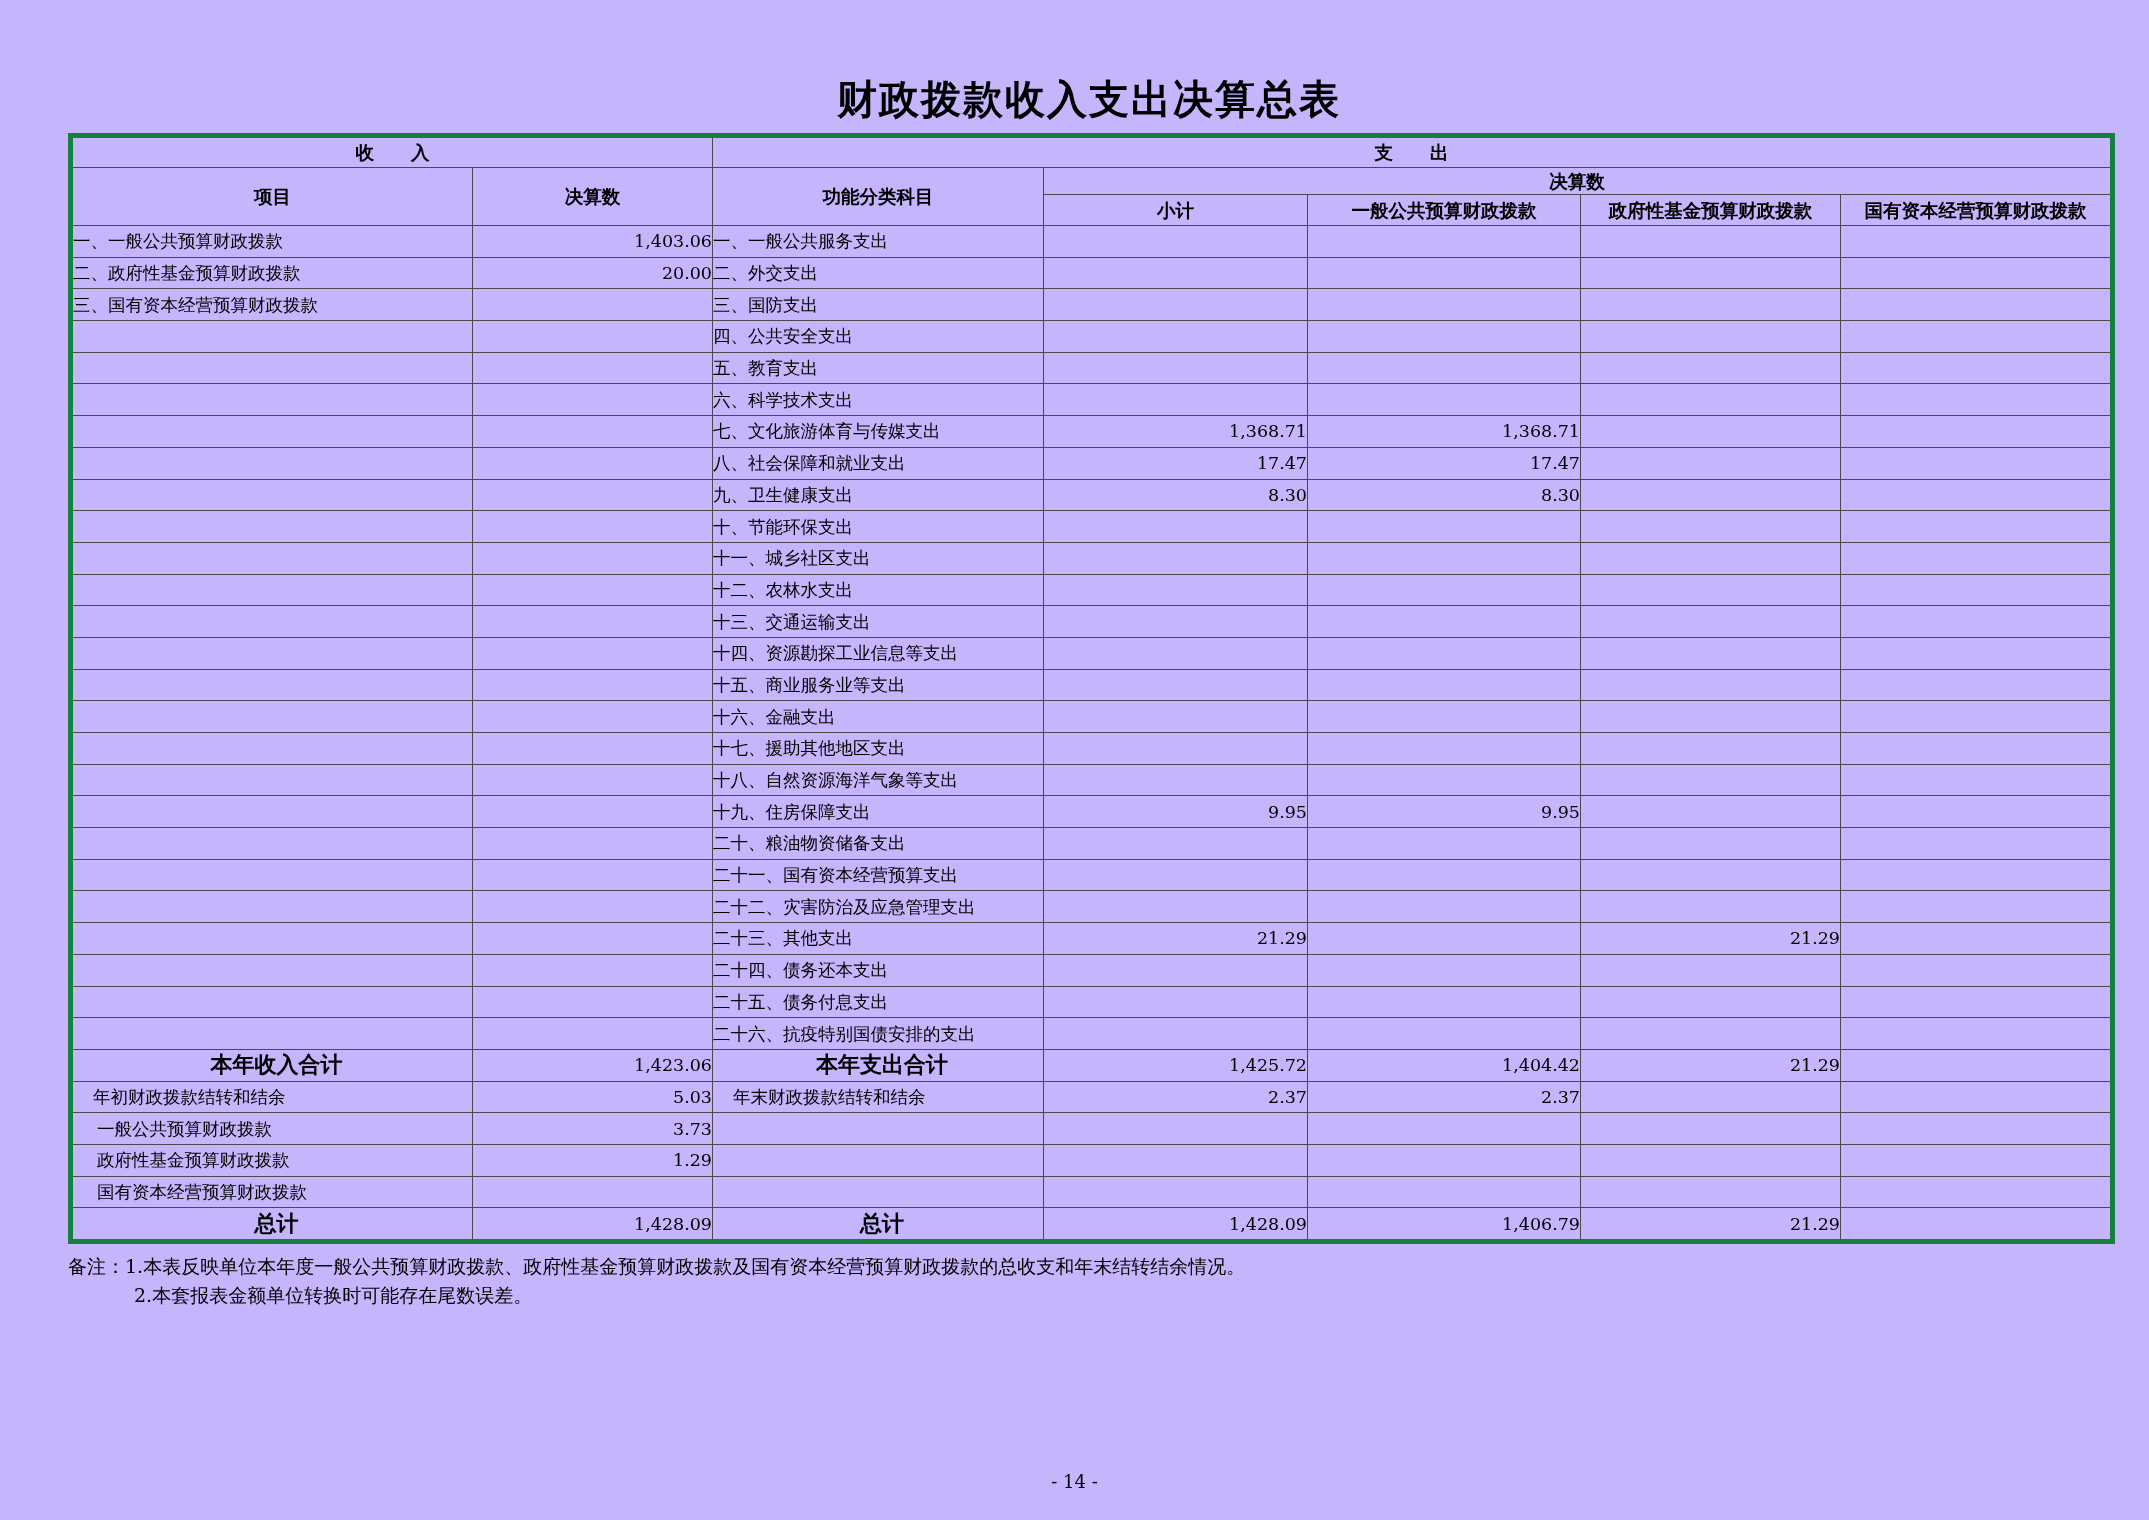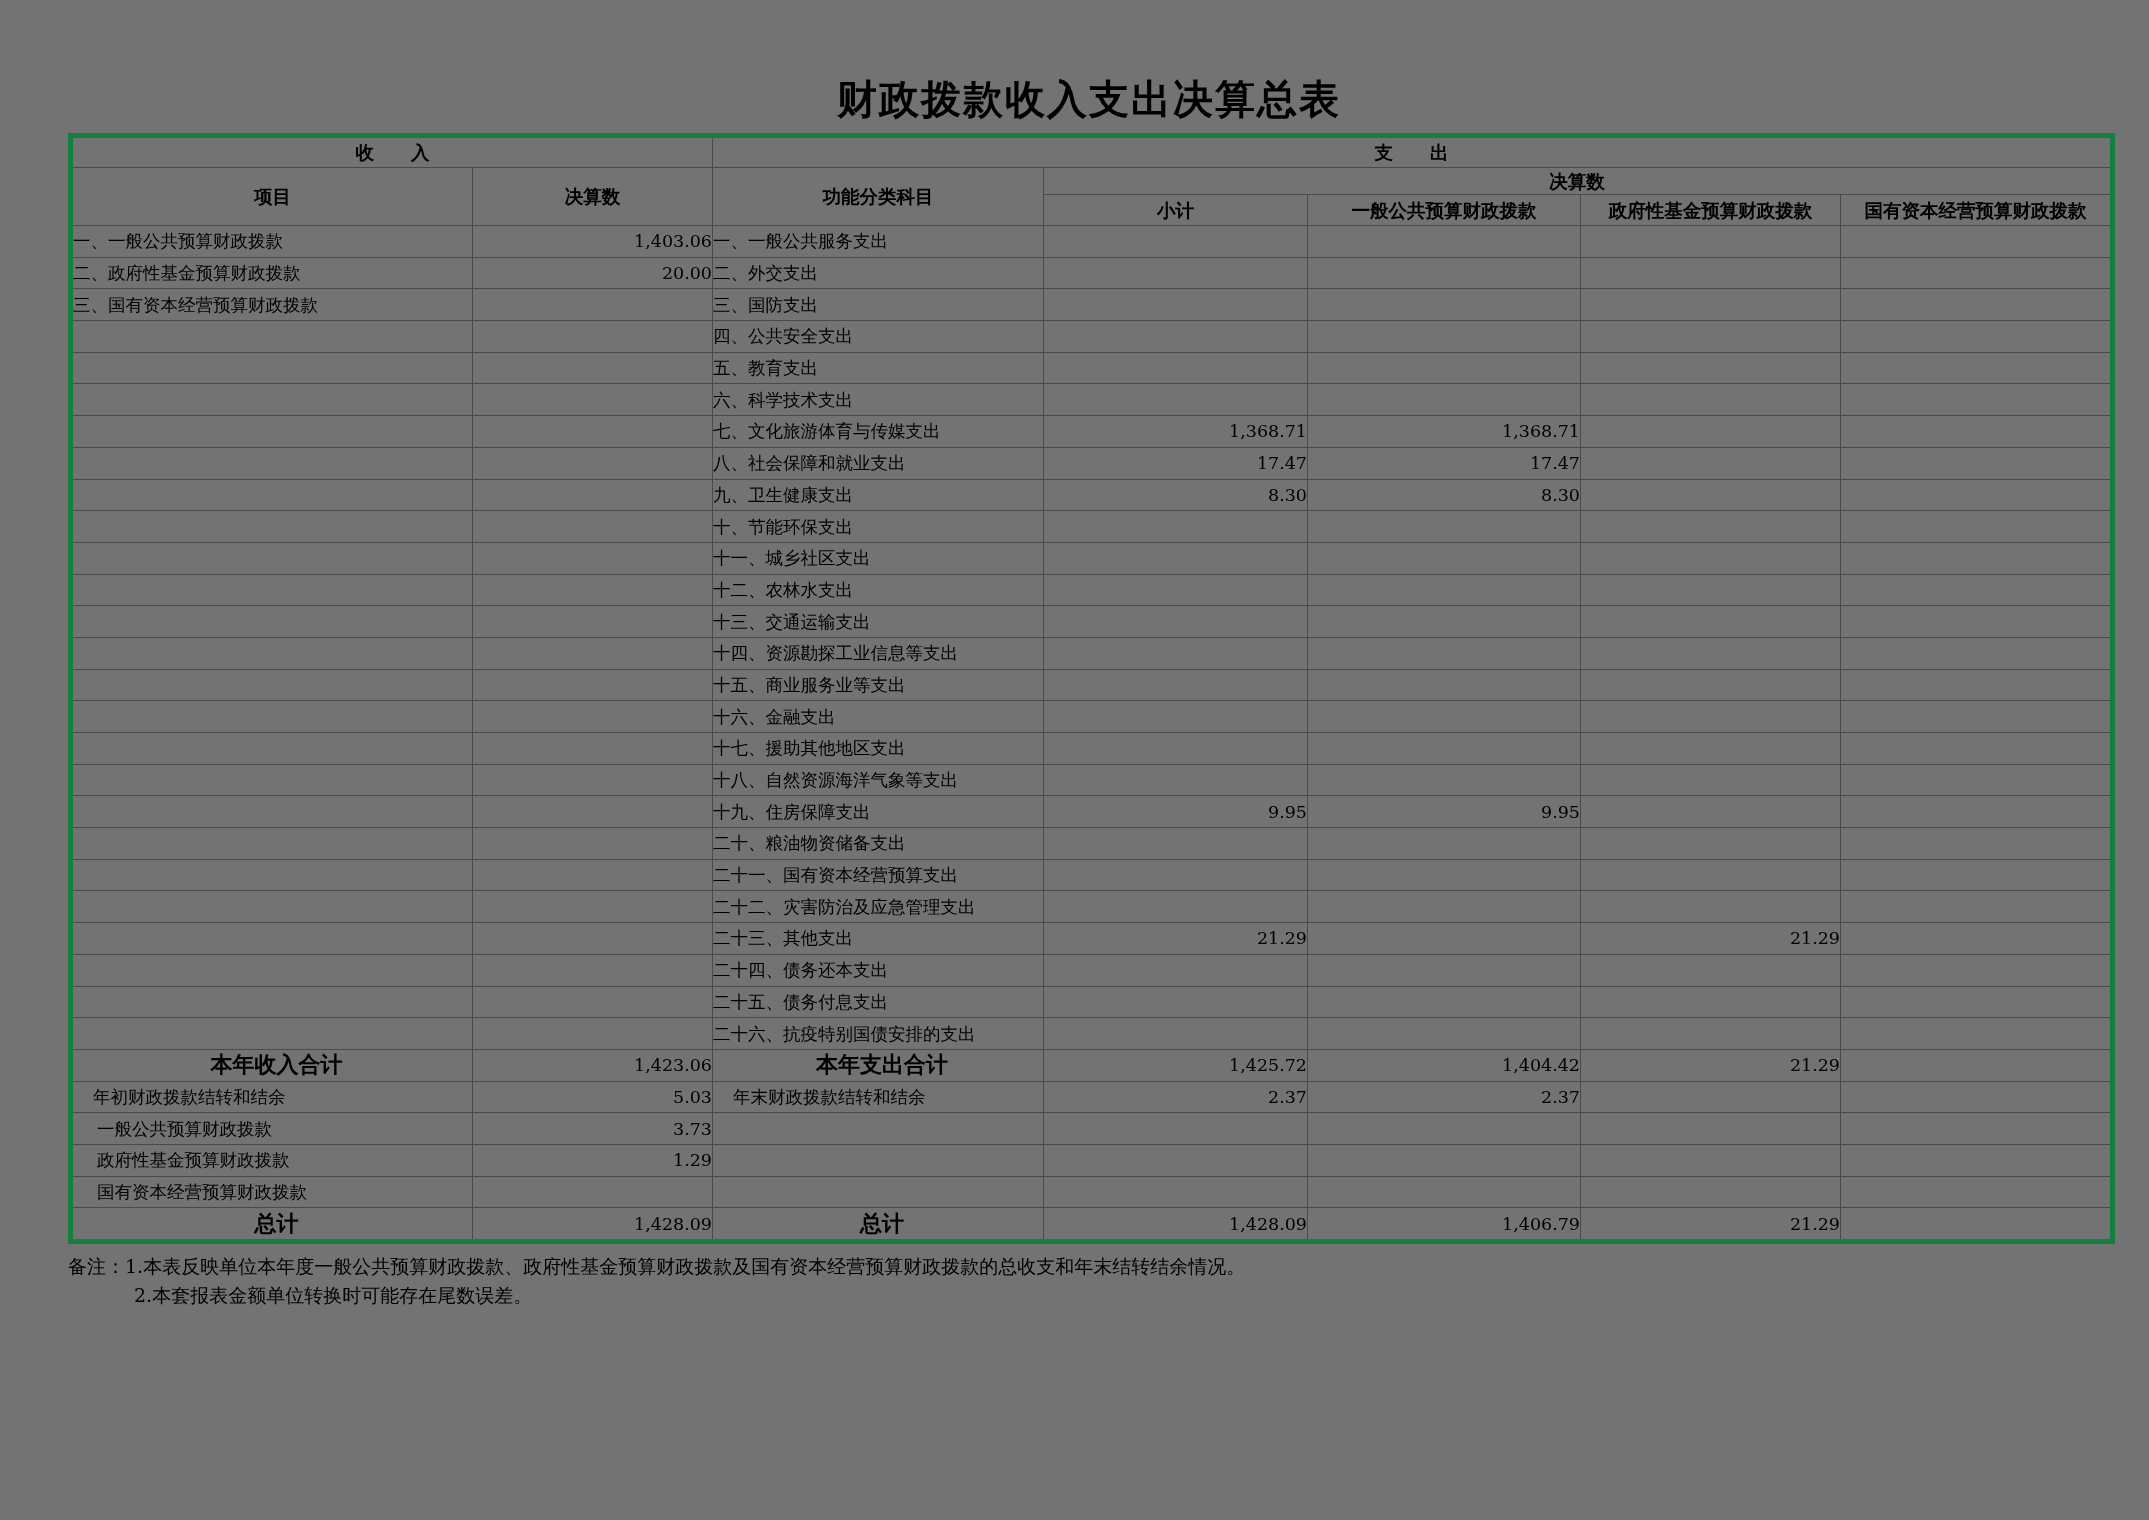--- a/index.html
+++ b/index.html
@@ -1,19 +1,19 @@
 <!DOCTYPE html>
 <html><head>
 <meta charset="utf-8">
 <style>
   html,body{margin:0;padding:0;background:#ffffff;}
   .page{
     position:relative;
     width:2149px;height:1520px;
-    background:#737373;
+    background:#c4b5fd;
     font-family:"DejaVu Serif","Liberation Serif",serif;
     color:#000000;
     overflow:hidden;
   }
   .content{margin-left:68px;width:2042px;}
   .doc-title{
     padding-top:72px;
     text-align:center;
     font-size:40px;
     font-weight:bold;
@@ -397,13 +397,14 @@
           </tr>
         </tbody>
     </table>
 
     <div class="notes">
       <div class="note-line1">备注：1.本表反映单位本年度一般公共预算财政拨款、政府性基金预算财政拨款及国有资本经营预算财政拨款的总收支和年末结转结余情况。</div>
       <div class="note-line2">2.本套报表金额单位转换时可能存在尾数误差。</div>
     </div>
   </div>
 
+  <div class="page-number">- 14 -</div>
 </div>
 
 </body></html>

